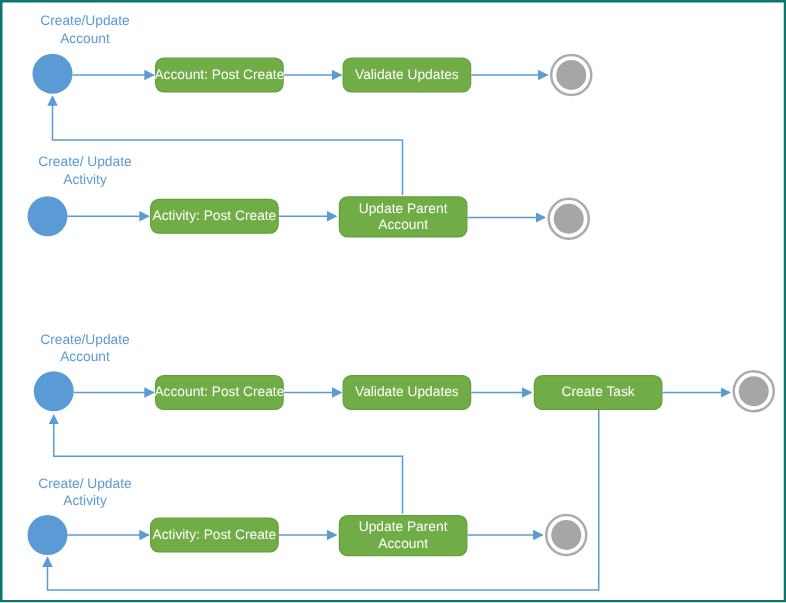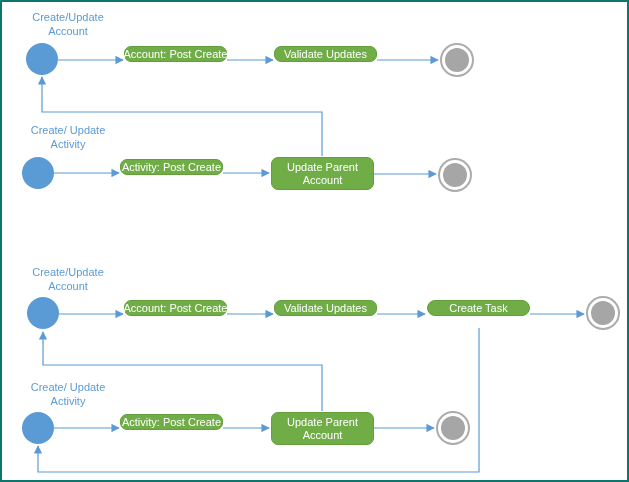--- a/index.html
+++ b/index.html
@@ -3,21 +3,21 @@
 <meta charset="utf-8">
 <style>
   html,body{margin:0;padding:0;background:#ffffff;font-family:"Liberation Sans",sans-serif;}
   .canvas{position:relative;width:629px;height:482px;box-sizing:border-box;
           border:2px solid #0C756C;background:#ffffff;overflow:hidden;}
   .svg-layer{position:absolute;left:0;top:0;width:629px;height:482px;pointer-events:none;}
   .start-label{position:absolute;width:84px;text-align:center;color:#5B9BD5;
                font-size:11px;line-height:14px;margin-left:24px;}
   .start-circle{position:absolute;width:32px;height:32px;border-radius:50%;
                 background:#5B9BD5;}
-  .task{position:absolute;width:103px;height:16px;box-sizing:border-box;
+  .task{position:absolute;width:103px;height:28px;box-sizing:border-box;
         background:#70AD47;border:1px solid #63A03C;border-radius:7px;
         color:#ffffff;font-size:11px;display:flex;align-items:center;
         justify-content:center;text-align:center;white-space:nowrap;}
   .task.wrap{height:33px;white-space:normal;line-height:13px;padding:0 8px;}
   .end-node{position:absolute;width:34px;height:34px;box-sizing:border-box;
             border:2px solid #ACACAC;border-radius:50%;background:#ffffff;
             display:flex;align-items:center;justify-content:center;}
   .end-core{width:24px;height:24px;border-radius:50%;background:#A6A6A6;}
 </style>
 </head>
@@ -78,21 +78,21 @@
   </div>
 
   <div>
     <div class="start-label" style="left:0px;top:263px;">
       <div>Create/Update</div>
       <div>Account</div>
     </div>
     <div class="start-circle" style="left:25px;top:295px;"></div>
     <div class="task" style="left:122px;top:298px;">Account: Post Create</div>
     <div class="task" style="left:272px;top:298px;">Validate Updates</div>
-    <div class="task" style="left:425px;top:298px;border-radius:12px;">Create Task</div>
+    <div class="task" style="left:425px;top:298px;">Create Task</div>
     <div class="end-node" style="left:584px;top:294px;">
       <div class="end-core"></div>
     </div>
 
     <div class="start-label" style="left:0px;top:378px;">
       <div>Create/ Update</div>
       <div>Activity</div>
     </div>
     <div class="start-circle" style="left:20px;top:410px;"></div>
     <div class="task" style="left:118px;top:412px;">Activity: Post Create</div>

